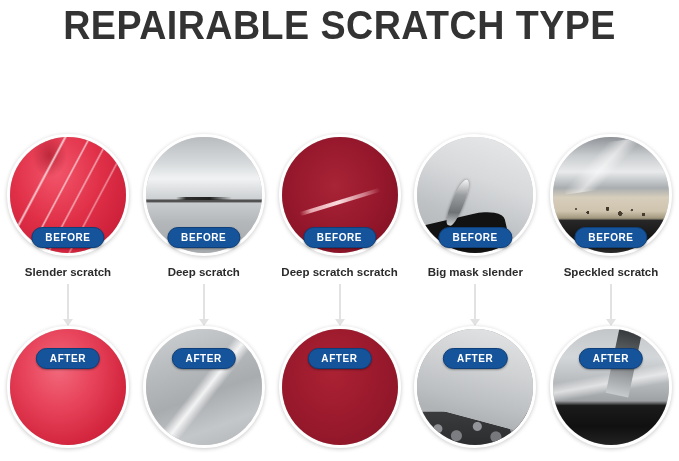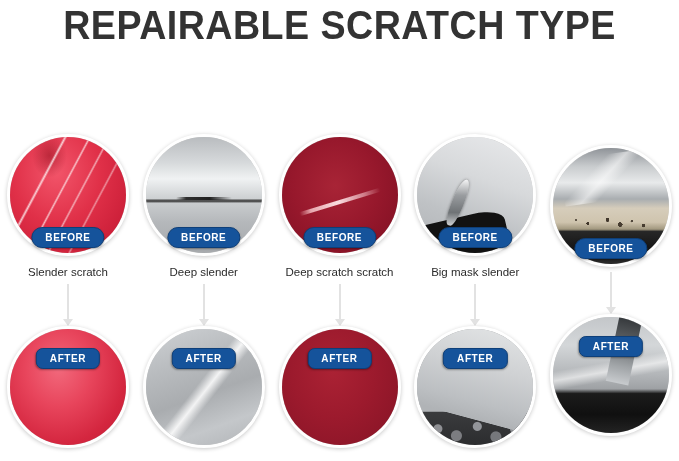--- a/index.html
+++ b/index.html
@@ -89,27 +89,27 @@
     letter-spacing: 0.6px;
     border-radius: 11px;
     padding: 4px 13px 4px 13px;
     line-height: 11px;
     z-index: 5;
     white-space: nowrap;
     border: 1px solid #0e3f79;
     box-shadow: 0 1px 2px rgba(0,0,0,0.35);
   }
   .badge-before { bottom: 8px; }
-  .badge-after  { top: 22px; border-radius: 7px; }
+  .badge-after  { top: 22px; }
 
   
   .caption {
     margin-top: 9px;
     font-size: 11.5px;
-    font-weight: normal;
+    font-weight: bold;
     color: #2b2b2b;
     text-align: center;
     line-height: 14px;
     white-space: nowrap;
   }
 
   
   .arrow {
     margin-top: 5px;
     width: 14px;
@@ -294,21 +294,21 @@
     </div>
   </div>
 
   <div class="column">
     <div class="circle-wrap">
       <div class="circle">
         <div class="photo ph-silver-deep"></div>
       </div>
       <div class="badge badge-before">BEFORE</div>
     </div>
-    <div class="caption">Deep slender</div>
+    <div class="caption">Deep scratch</div>
     <div class="arrow">
       <div class="shaft"></div>
       <div class="head"></div>
     </div>
     <div class="circle-wrap">
       <div class="circle">
         <div class="photo ph-silver-clean"></div>
       </div>
       <div class="badge badge-after">AFTER</div>
     </div>
@@ -354,20 +354,21 @@
     </div>
   </div>
 
   <div class="column">
     <div class="circle-wrap">
       <div class="circle">
         <div class="photo ph-speckled"></div>
       </div>
       <div class="badge badge-before">BEFORE</div>
     </div>
+    <div class="caption">Speckled scratch</div>
     <div class="arrow">
       <div class="shaft"></div>
       <div class="head"></div>
     </div>
     <div class="circle-wrap">
       <div class="circle">
         <div class="photo ph-silver-dark"></div>
       </div>
       <div class="badge badge-after">AFTER</div>
     </div>

